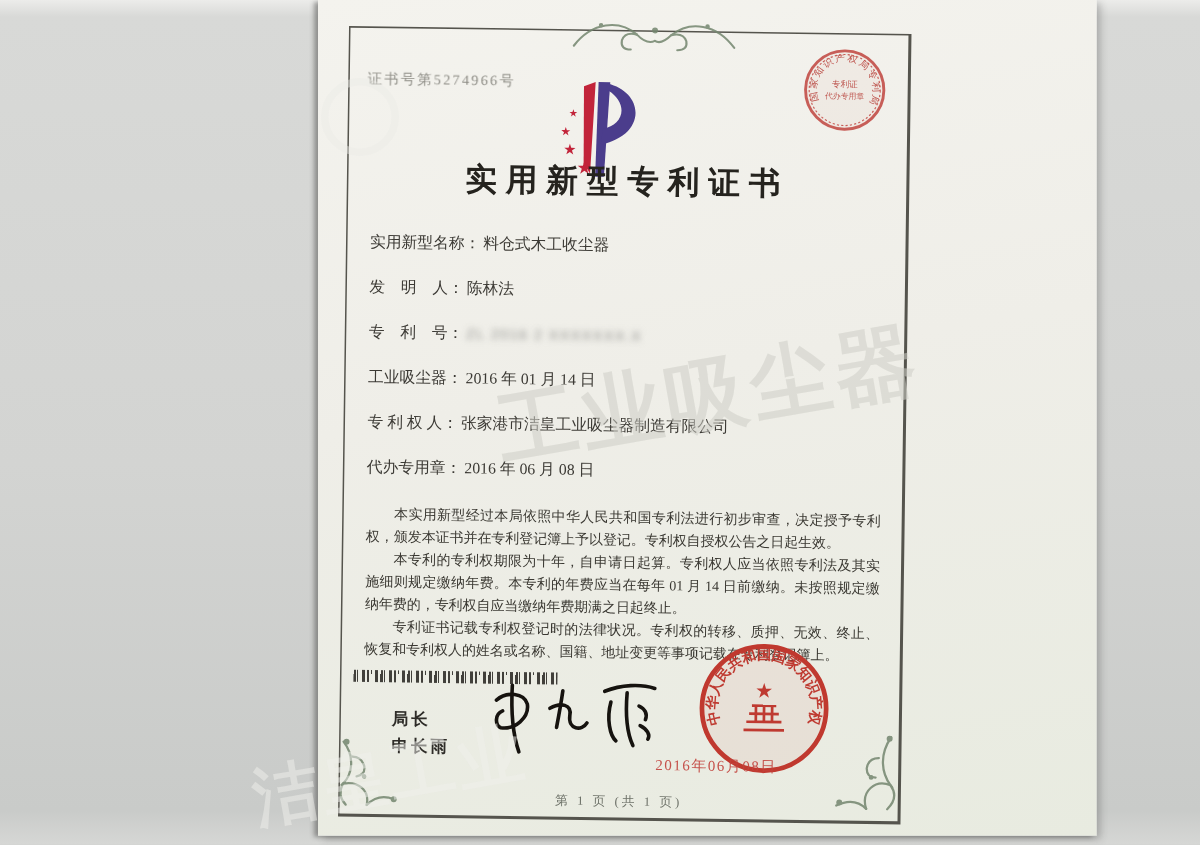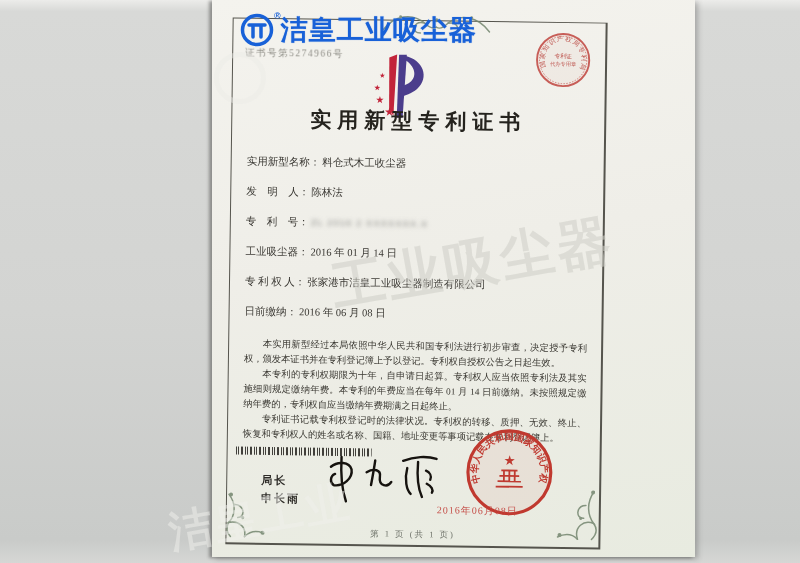--- a/index.html
+++ b/index.html
@@ -4,21 +4,21 @@
 <style>
   html,body{margin:0;padding:0;}
   body{width:800px;height:563px;overflow:hidden;background:#d2d3d1;
        font-family:"Liberation Serif","DejaVu Serif",serif;}
   #stage{position:absolute;left:0;top:0;width:800px;height:563px;
          background:linear-gradient(180deg,#ececea 0%,#d8d9d7 2%,#d3d4d2 55%,#c9cbc9 96%,#d6d7d5 100%);}
 
   
   .paper{position:absolute;left:212px;top:0;width:483px;height:557px;
          background:linear-gradient(170deg,#f4f3ee 0%,#efeee8 45%,#e8ebe0 100%);
-         box-shadow:-3px 1px 3px rgba(60,60,58,.45),3px 2px 5px rgba(60,60,58,.3);}
+         box-shadow:-3px 1px 3px rgba(60,60,58,.45),3px 2px 5px rgba(60,60,58,.3);padding-left:36px;}
 
   .frame{position:absolute;left:17px;top:20px;width:372px;height:524px;
          border:1.5px solid #55544d;border-right-width:2px;border-bottom-width:2px;
          transform:rotate(.8deg);}
 
   .certno{position:absolute;left:12px;top:28px;font-size:9.5px;color:#8d8c85;
           letter-spacing:1.5px;filter:blur(.3px);}
 
   .emblem{position:absolute;left:128px;top:30px;}
 
@@ -164,21 +164,21 @@
         <div class="frow">
           <span class="flabel">专　利　号：</span><span class="fvalue redacted">ZL 2016 2 XXXXXXX.X</span>
         </div>
         <div class="frow">
           <span class="flabel">工业吸尘器：</span><span class="fvalue">2016 年 01 月 14 日</span>
         </div>
         <div class="frow">
           <span class="flabel">专 利 权 人：</span><span class="fvalue">张家港市洁皇工业吸尘器制造有限公司</span>
         </div>
         <div class="frow">
-          <span class="flabel">日前缴纳：</span><span class="fvalue">2016 年 06 月 08 日</span>
+          <span class="flabel">代办专用章：</span><span class="fvalue">2016 年 06 月 08 日</span>
         </div>
       </div>
 
       <div class="bodytext">
         <p>本实用新型经过本局依照中华人民共和国专利法进行初步审查，决定授予专利权，颁发本证书并在专利登记簿上予以登记。专利权自授权公告之日起生效。</p>
         <p>本专利的专利权期限为十年，自申请日起算。专利权人应当依照专利法及其实施细则规定缴纳年费。本专利的年费应当在每年 01 月 14 日前缴纳。未按照规定缴纳年费的，专利权自应当缴纳年费期满之日起终止。</p>
         <p>专利证书记载专利权登记时的法律状况。专利权的转移、质押、无效、终止、恢复和专利权人的姓名或名称、国籍、地址变更等事项记载在专利登记簿上。</p>
       </div>
 
       <div class="barcode"></div>
@@ -221,27 +221,18 @@
           </g>
         </g>
       </svg>
 
       <div class="sealdate">2016年06月08日</div>
 
       <div class="footer">第 1 页 (共 1 页)</div>
     </div>
   </div>
 
-  <div class="brand">
-    <svg width="34" height="34" viewBox="0 0 34 34">
-      <circle cx="17" cy="17" r="14.5" fill="none" stroke="#1861d8" stroke-width="3.5"></circle>
-      <path d="M9,12 h16 M13,12 v12 M21,12 v12" fill="none" stroke="#1861d8" stroke-width="3.5" stroke-linecap="round"></path>
-    </svg>
-    <div>
-      <span class="regmark">®</span><span class="brandtext">洁皇工业吸尘器</span>
-    </div>
-  </div>
 
   <div class="wm wm-circle"></div>
   <div class="wm wm-mid">工业吸尘器</div>
   <div class="wm wm-bottom">洁皇工业</div>
 
 </div>
 
 </body></html>

